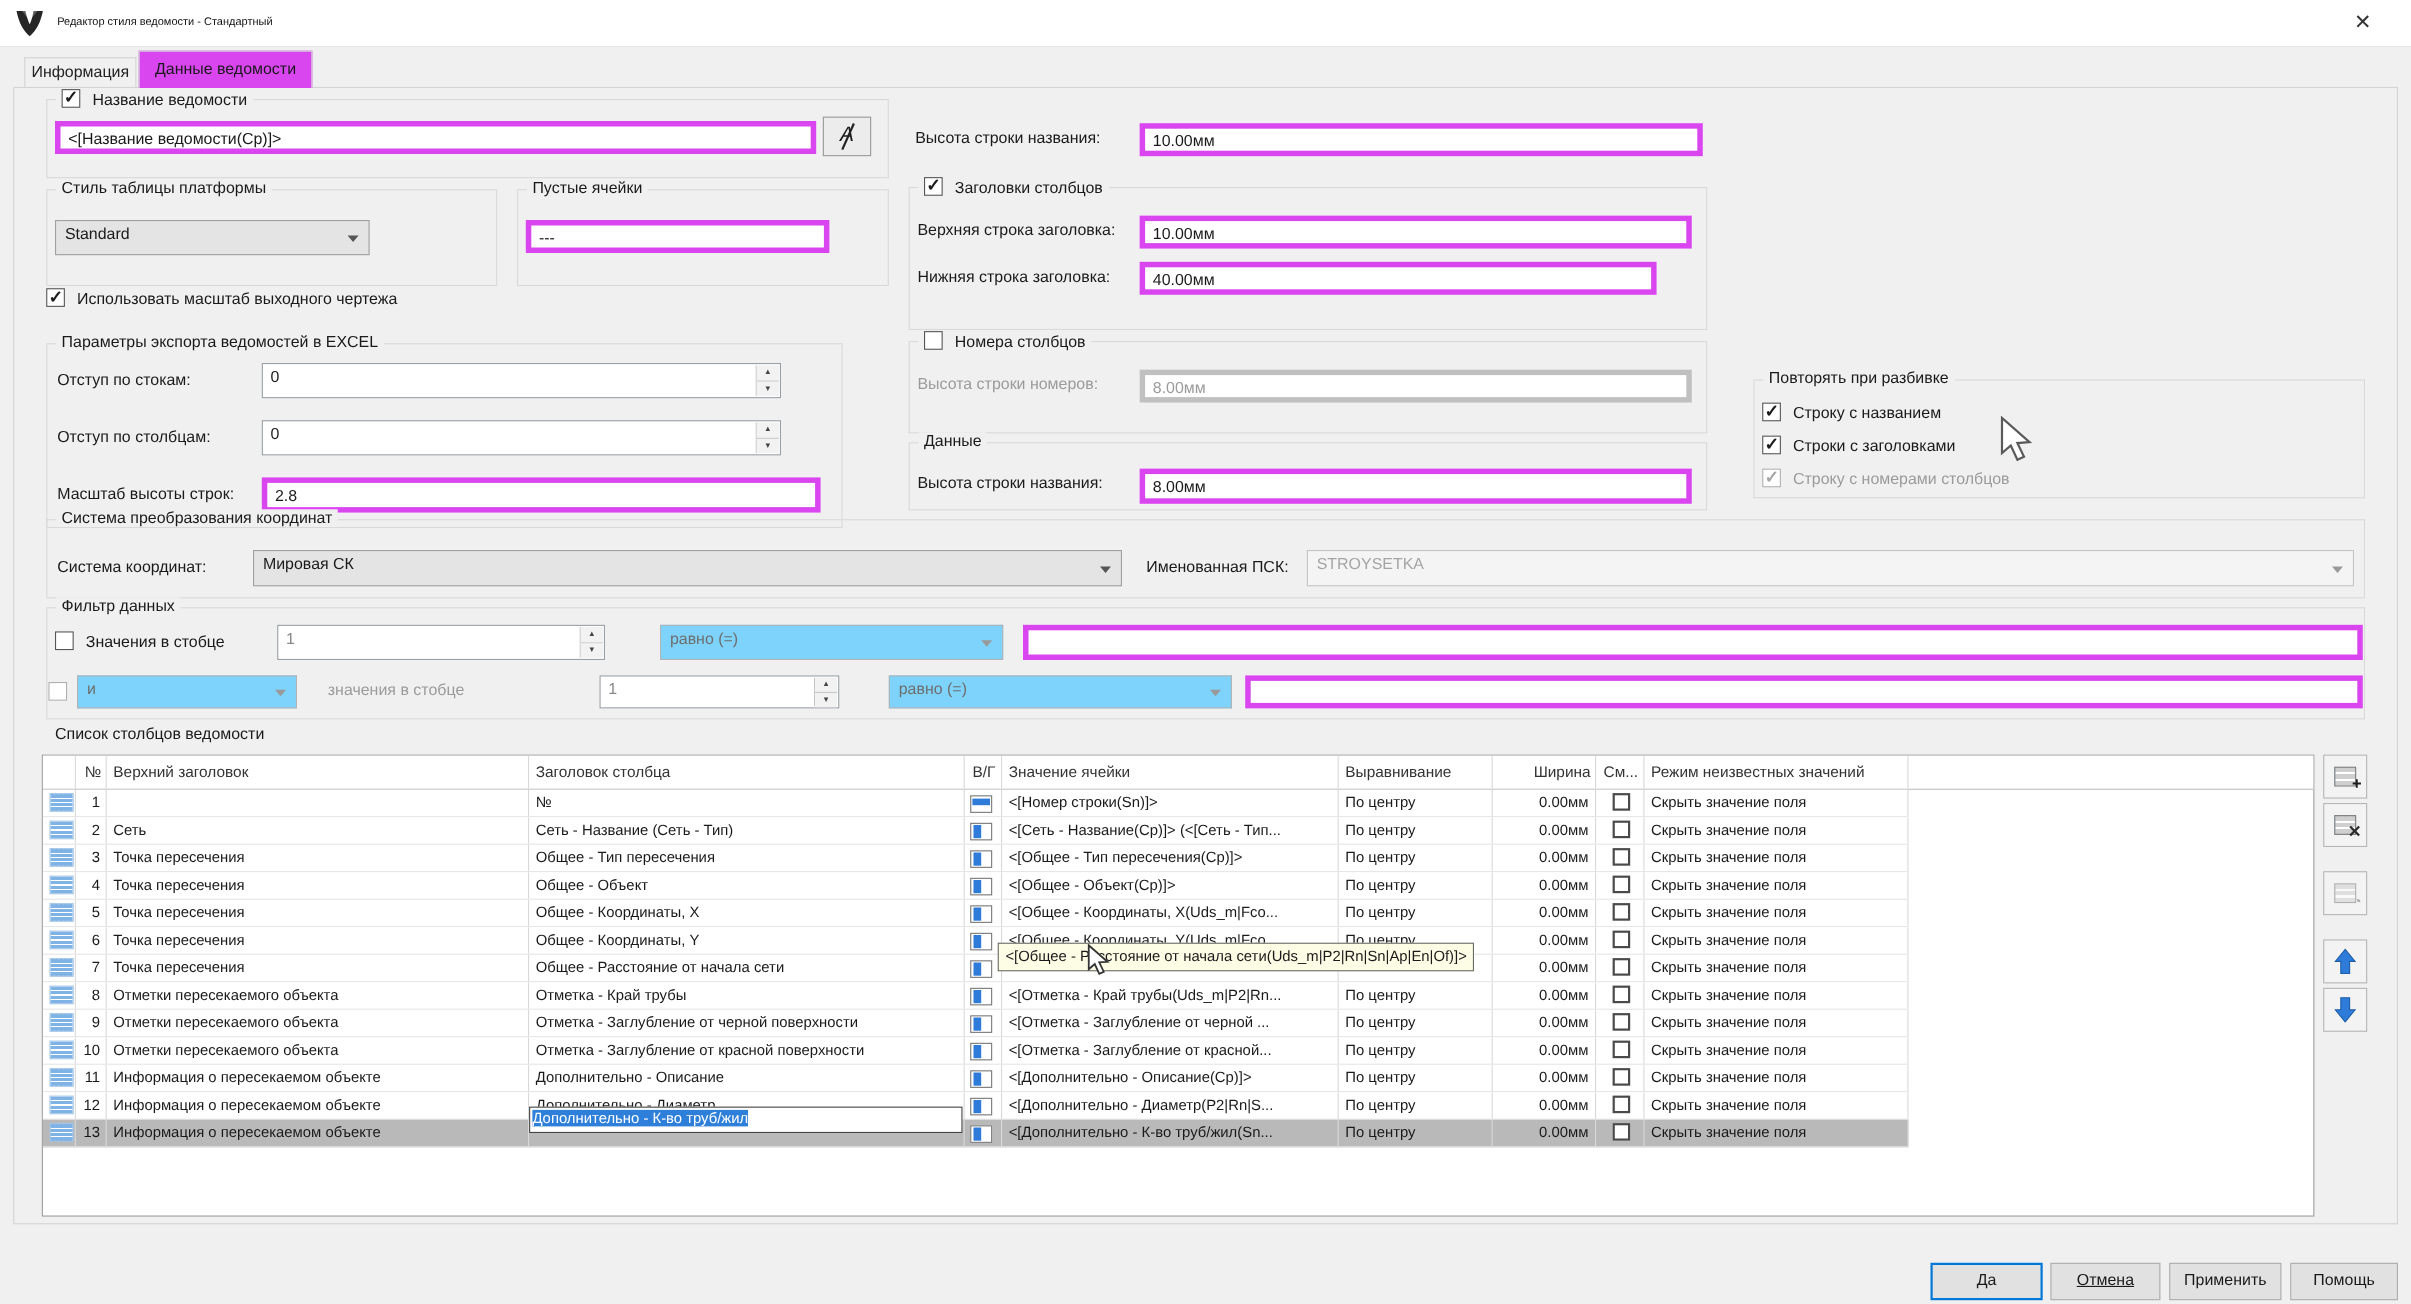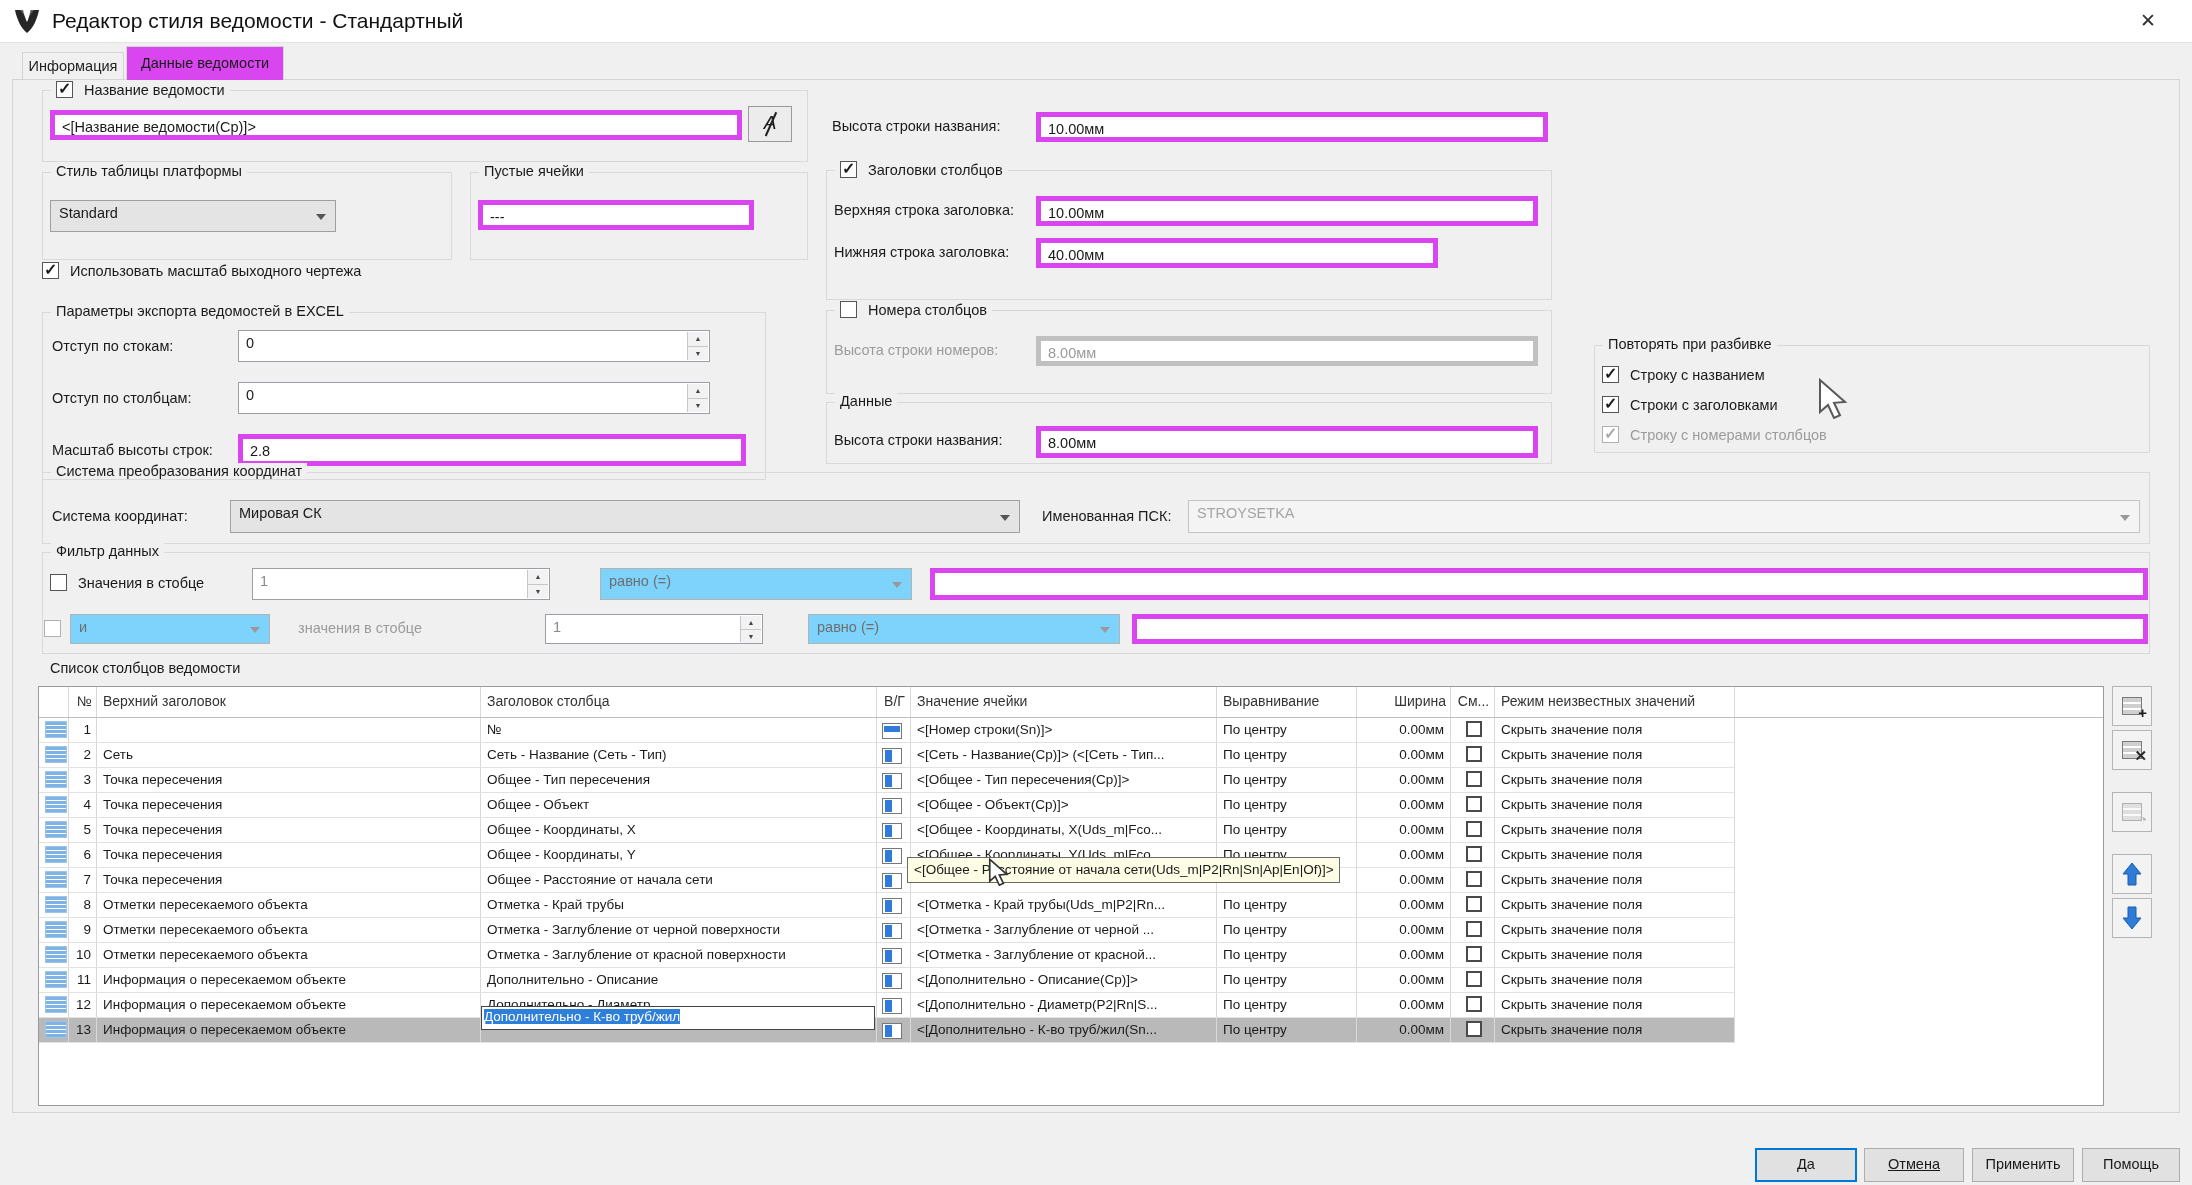--- a/index.html
+++ b/index.html
@@ -1,21 +1,21 @@
 <!DOCTYPE html>
 <html><head>
 <meta charset="utf-8">
 <style>
   html,body{margin:0;padding:0;}
   body{width:2192px;height:1185px;position:relative;background:#f0f0f0;
        font-family:"Liberation Sans",sans-serif;color:#1a1a1a;overflow:hidden;}
   .abs{position:absolute;}
   
   .titlebar{left:0;top:0;width:2192px;height:42px;background:#ffffff;border-bottom:1px solid #e3e3e3;}
-  .apptitle{left:52px;top:0;height:42px;line-height:42px;font-size:21px;color:#111;}
+  .apptitle{left:52px;top:0;height:42px;line-height:42px;font-size:10px;color:#111;}
   .appicon{left:14px;top:8px;width:26px;height:26px;}
   .closex{left:2126px;top:4px;width:44px;height:34px;text-align:center;line-height:34px;font-size:19px;color:#333;cursor:pointer;}
   
   .tab{box-sizing:border-box;border:1px solid #d4d4d4;border-bottom:none;text-align:center;}
   .tab-inactive{left:22px;top:52px;width:102px;height:28px;line-height:27px;background:#f0f0f0;font-size:14.5px;color:#222;}
   .tab-active{left:126px;top:46px;width:158px;height:34px;line-height:33px;background:#d946ef;font-size:14.5px;z-index:3;}
   .tabpanel{left:12px;top:79px;width:2168px;height:1034px;border:1px solid #d4d4d4;background:#f0f0f0;box-sizing:border-box;}
   
   .group{border:1px solid #d9d9d9;box-sizing:border-box;}
   .gl{position:absolute;top:-10px;left:8px;background:#f0f0f0;padding:0 5px;font-size:14.5px;white-space:nowrap;}
@@ -147,21 +147,21 @@
 
 <div class="abs group" style="left:826px;top:170px;width:726px;height:130px;">
   <span class="gl cbrow">
     <span class="cb ck"></span>
     <span class="txt">Заголовки столбцов</span>
   </span>
 </div>
 <div class="abs lbl" style="left:834px;top:202px;">Верхняя строка заголовка:</div>
 <div class="abs inp" style="left:1036px;top:196px;width:502px;height:30px;">10.00мм</div>
 <div class="abs lbl" style="left:834px;top:244px;">Нижняя строка заголовка:</div>
-<div class="abs inp" style="left:1036px;top:238px;width:402px;height:30px;">40.00мм</div>
+<div class="abs inp" style="left:1036px;top:238px;width:470px;height:30px;">40.00мм</div>
 
 <div class="abs group" style="left:826px;top:310px;width:726px;height:84px;">
   <span class="gl cbrow">
     <span class="cb"></span>
     <span class="txt">Номера столбцов</span>
   </span>
 </div>
 <div class="abs lbl gray" style="left:834px;top:342px;">Высота строки номеров:</div>
 <div class="abs inp dis" style="left:1036px;top:336px;width:502px;height:30px;">8.00мм</div>
 

